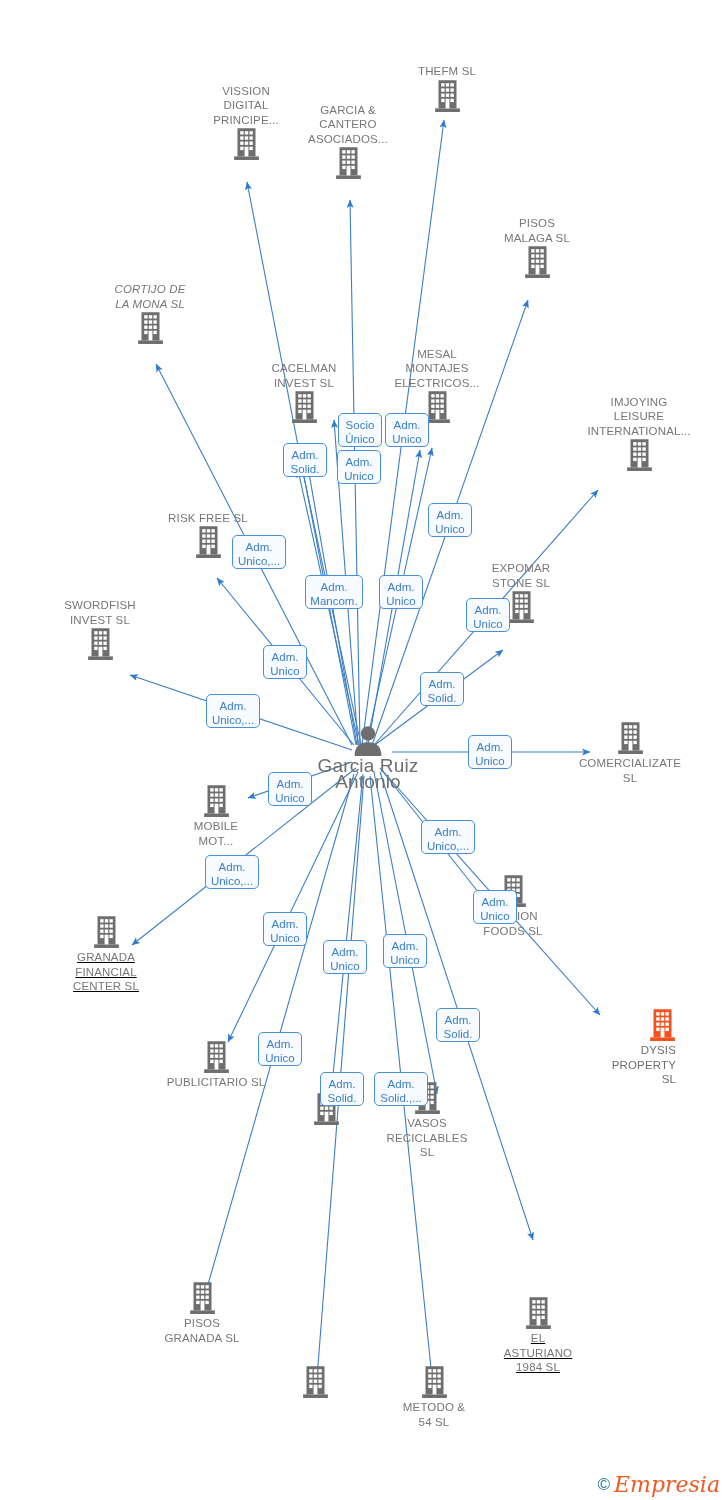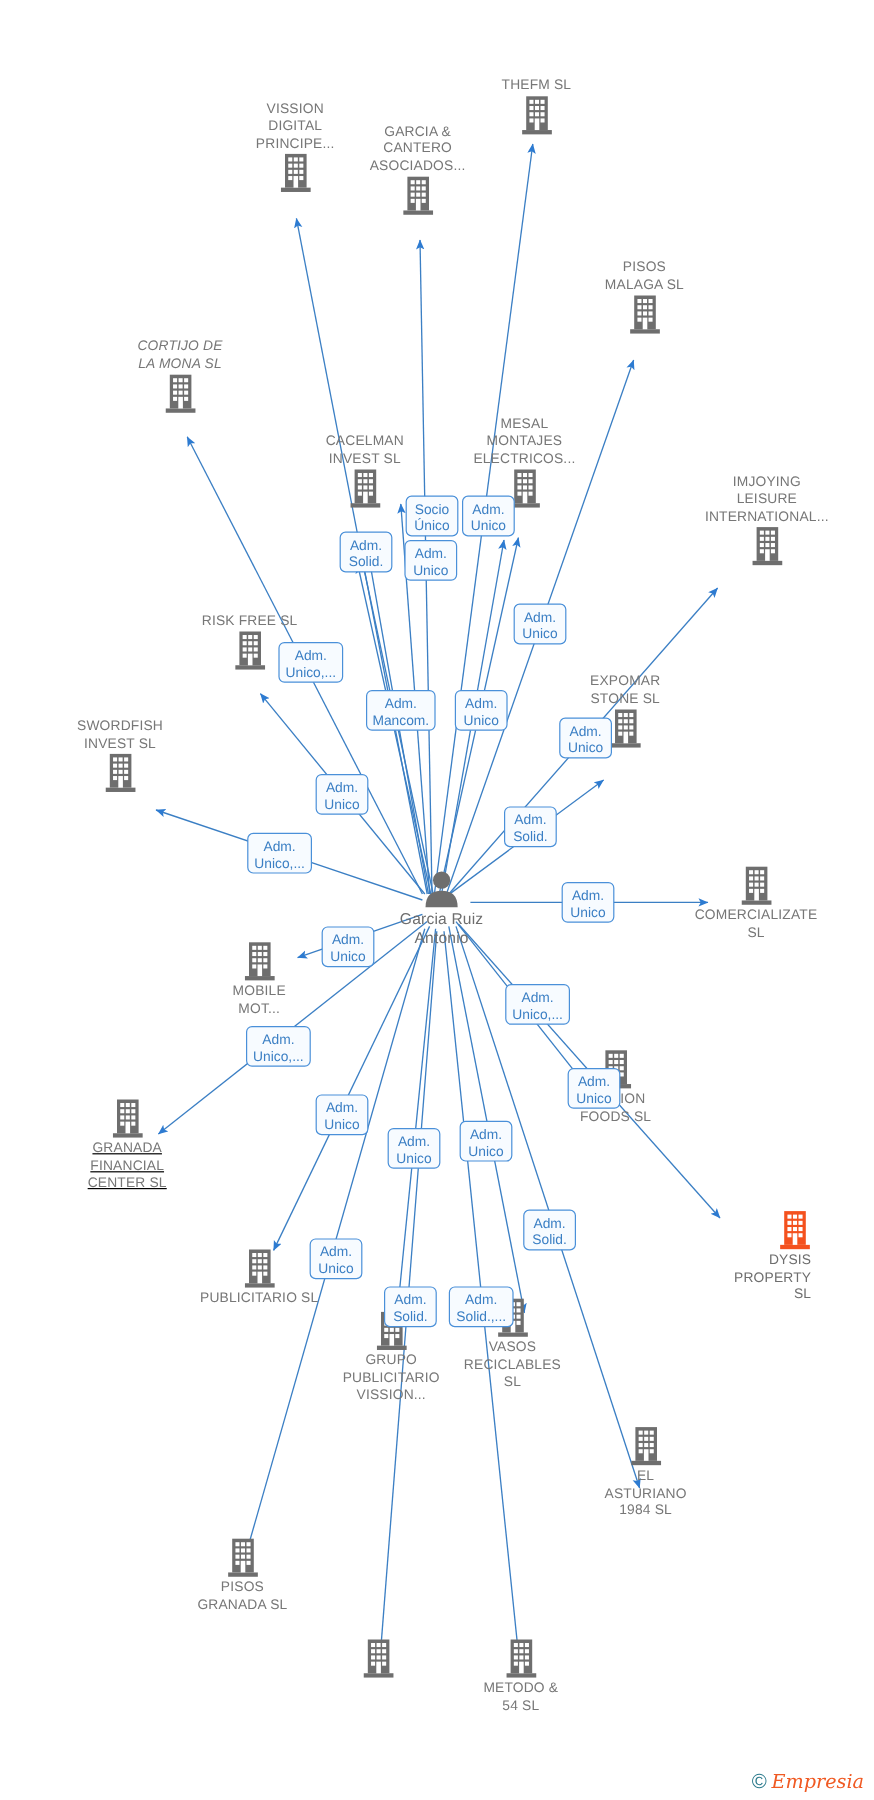--- a/index.html
+++ b/index.html
@@ -40,21 +40,21 @@
   .node .label {
     display: block;
     margin-top: 1px;
     font-size: 11.5px;
     line-height: 14.5px;
     color: #777777;
     letter-spacing: 0.15px;
     white-space: pre-line;
   }
   .node.person .label {
-    font-size: 13px;
+    font-size: 19px;
     line-height: 16px;
     color: #6e6e6e;
   }
   .node.highlight .label {
     color: #6e6e6e;
     font-weight: normal;
   }
   .badge {
     position: absolute;
     box-sizing: border-box;
@@ -79,21 +79,21 @@
     align-items: center;
     gap: 4px;
   }
   .wm .c {
     color: #2b7a8c;
     font-size: 17px;
     line-height: 17px;
   }
   .wm .n {
     color: #f05a23;
-    font-size: 16px;
+    font-size: 22px;
     line-height: 19px;
     font-family: "DejaVu Serif", serif;
     font-style: italic;
   }
 </style>
 </head>
 <body>
 
 <div id="stage">
 
@@ -532,23 +532,20 @@
               <rect x="10.5" y="8.2" width="3" height="3"></rect>
               <rect x="14.6" y="8.2" width="3" height="3"></rect>
               <rect x="6.4" y="12.8" width="3" height="3"></rect>
               <rect x="10.5" y="12.8" width="3" height="3"></rect>
               <rect x="14.6" y="12.8" width="3" height="3"></rect>
               <rect x="6.4" y="17.4" width="3" height="3"></rect>
               <rect x="14.6" y="17.4" width="3" height="3"></rect>
               <rect x="10.3" y="17.4" width="3.4" height="8.6"></rect>
             </g>
           </svg></span>
-        <span class="label">GRUPO
-PUBLICITARIO
-VISSION...</span>
       </div>
       <div class="node" style="left: 427px; top: 1081px;">
         <span class="glyph"><svg width="27" height="34" viewBox="0 0 24 30" xmlns="http://www.w3.org/2000/svg">
             <rect x="4" y="1" width="16" height="25" fill="#6e6e6e"></rect>
             <rect x="1" y="26" width="22" height="3.2" fill="#6e6e6e"></rect>
             <g fill="#ffffff">
               <rect x="6.4" y="3.6" width="3" height="3"></rect>
               <rect x="10.5" y="3.6" width="3" height="3"></rect>
               <rect x="14.6" y="3.6" width="3" height="3"></rect>
               <rect x="6.4" y="8.2" width="3" height="3"></rect>
@@ -559,21 +556,21 @@
               <rect x="14.6" y="12.8" width="3" height="3"></rect>
               <rect x="6.4" y="17.4" width="3" height="3"></rect>
               <rect x="14.6" y="17.4" width="3" height="3"></rect>
               <rect x="10.3" y="17.4" width="3.4" height="8.6"></rect>
             </g>
           </svg></span>
         <span class="label">VASOS
 RECICLABLES
 SL</span>
       </div>
-      <div class="node" style="left: 538px; top: 1188px;">
+      <div class="node" style="left: 538px; top: 1296px; text-decoration: underline;">
         <span class="glyph"><svg width="27" height="34" viewBox="0 0 24 30" xmlns="http://www.w3.org/2000/svg">
             <rect x="4" y="1" width="16" height="25" fill="#6e6e6e"></rect>
             <rect x="1" y="26" width="22" height="3.2" fill="#6e6e6e"></rect>
             <g fill="#ffffff">
               <rect x="6.4" y="3.6" width="3" height="3"></rect>
               <rect x="10.5" y="3.6" width="3" height="3"></rect>
               <rect x="14.6" y="3.6" width="3" height="3"></rect>
               <rect x="6.4" y="8.2" width="3" height="3"></rect>
               <rect x="10.5" y="8.2" width="3" height="3"></rect>
               <rect x="14.6" y="8.2" width="3" height="3"></rect>

